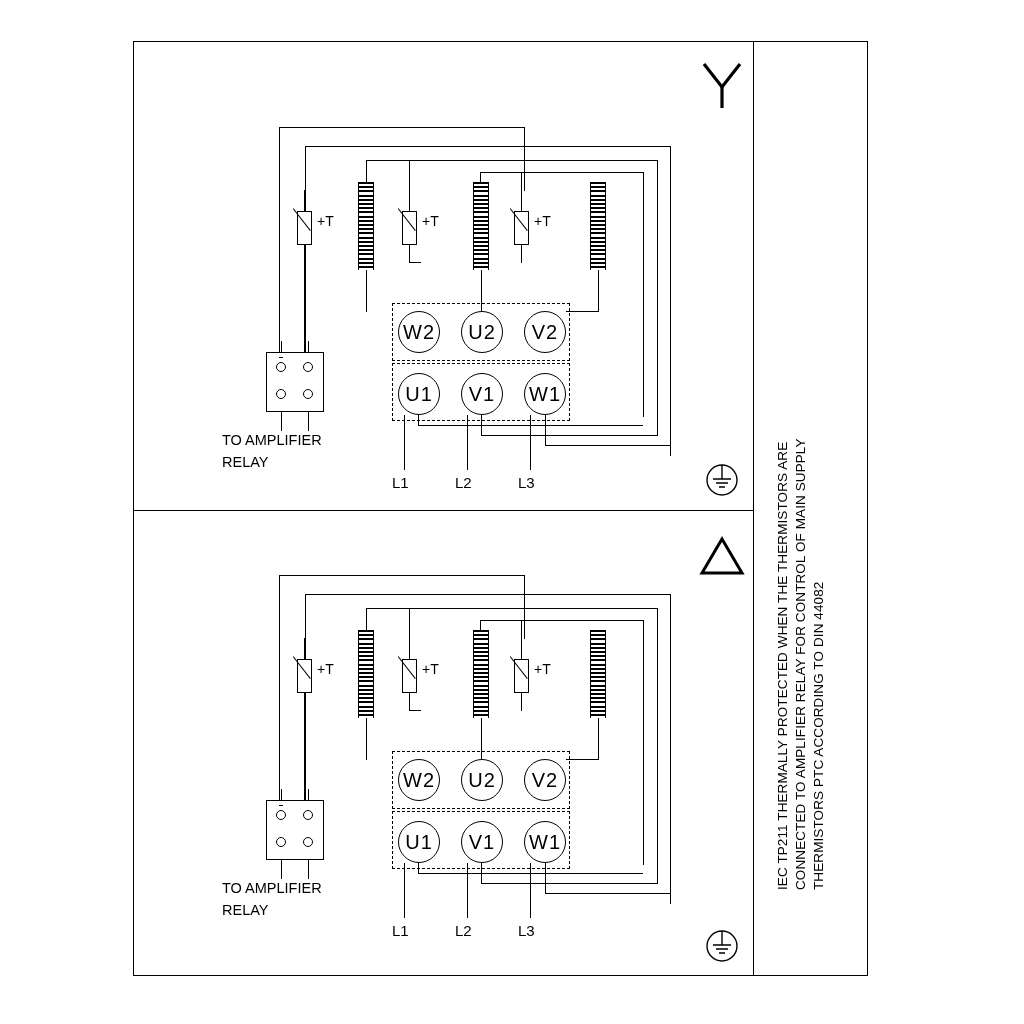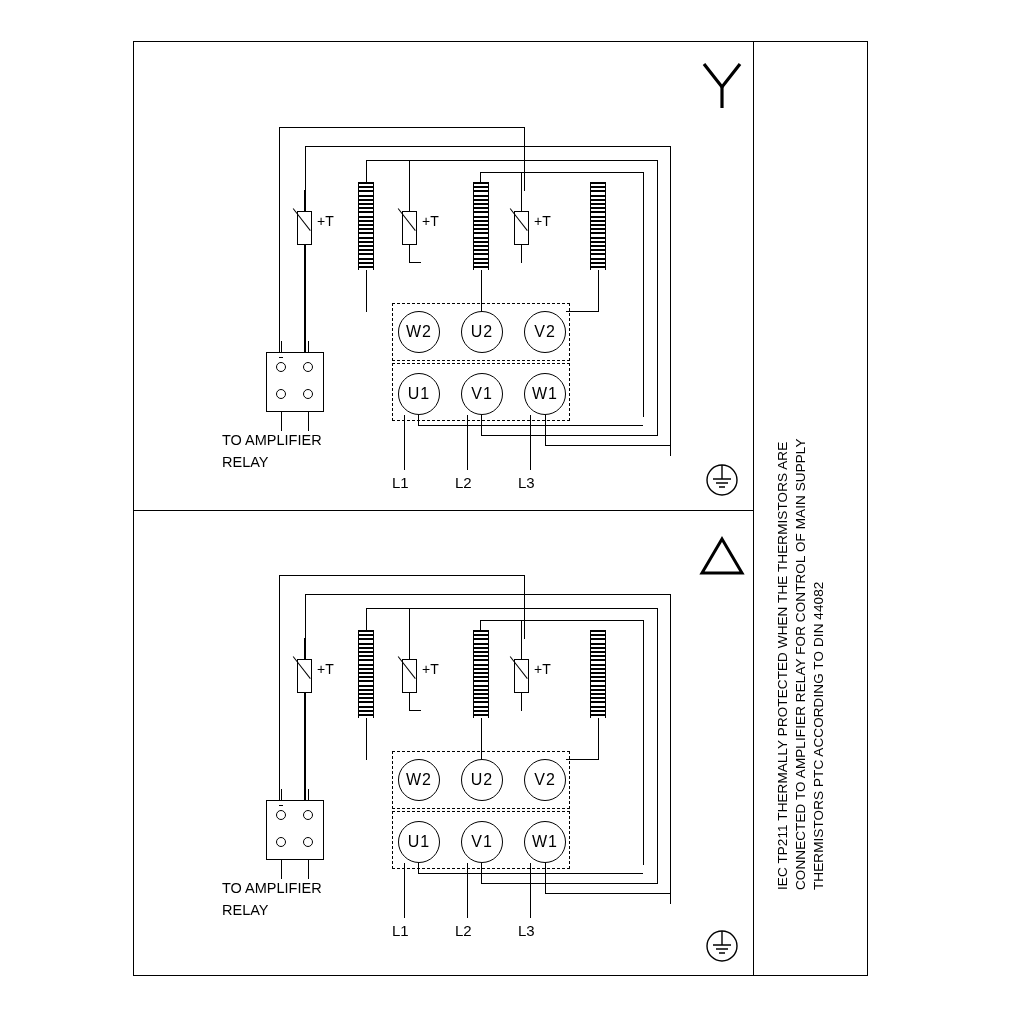--- a/index.html
+++ b/index.html
@@ -45,21 +45,21 @@
     position: absolute;
     width: 42px;
     height: 42px;
     border: 1.4px solid #000;
     border-radius: 50%;
     box-sizing: border-box;
     background: #fff;
     display: flex;
     align-items: center;
     justify-content: center;
-    font-size: 16px;
+    font-size: 20px;
     letter-spacing: 1px;
   }
   .dashbox {
     position: absolute;
     border: 1.2px dashed #000;
     box-sizing: border-box;
   }
   .coil {
     position: absolute;
     width: 16px;

